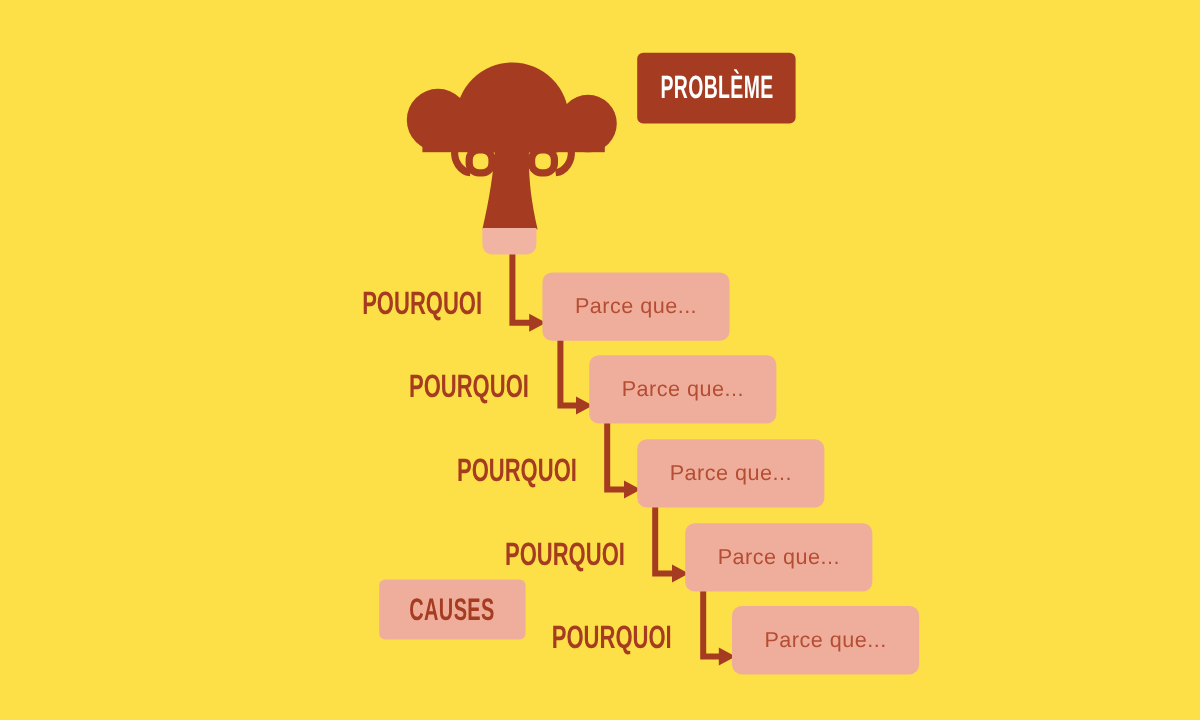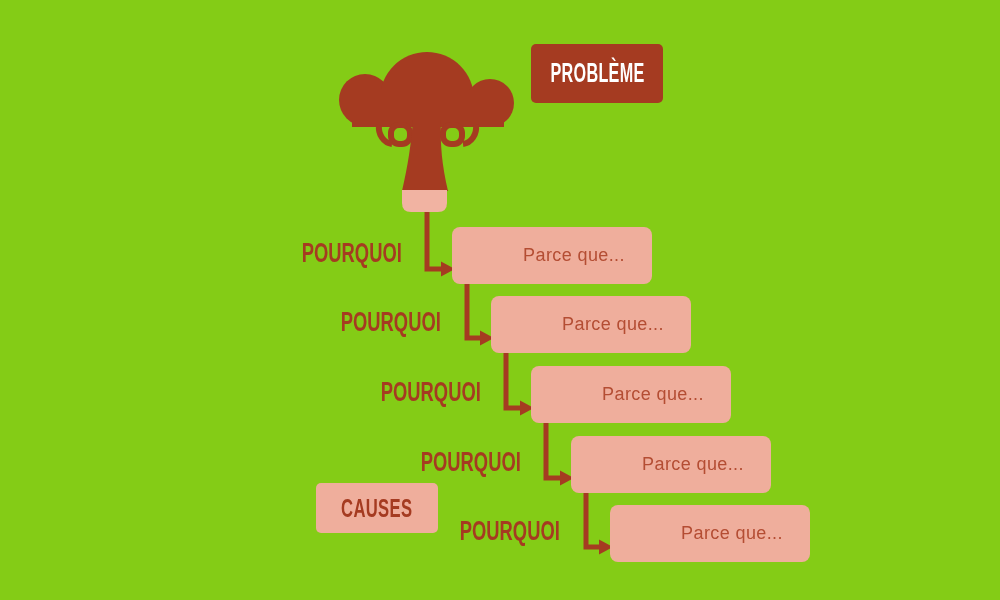--- a/index.html
+++ b/index.html
@@ -1,32 +1,31 @@
 <!DOCTYPE html>
 <html><head>
 <meta charset="utf-8">
 <style>
   html, body { margin: 0; padding: 0; background: #ffffff; }
   .canvas {
     position: relative;
     width: 1000px; height: 600px;
-    background: #84cc16;
+    background: #fde047;
     overflow: hidden;
     font-family: "Liberation Sans", sans-serif;
   }
   .diagram-svg { position: absolute; left: 0; top: 0; z-index: 0; }
 
   .because-box {
     position: absolute;
     width: 156px; height: 57px;
     background: #EFAE9C;
     border-radius: 8px;
     display: flex; align-items: center; justify-content: center;
     z-index: 1;
-    padding-left: 44px;
   }
   .because-box span {
     color: #B44D33;
     font-size: 18px;
     letter-spacing: 0.4px;
   }
 
   .why-label {
     position: absolute;
     width: 140px;

